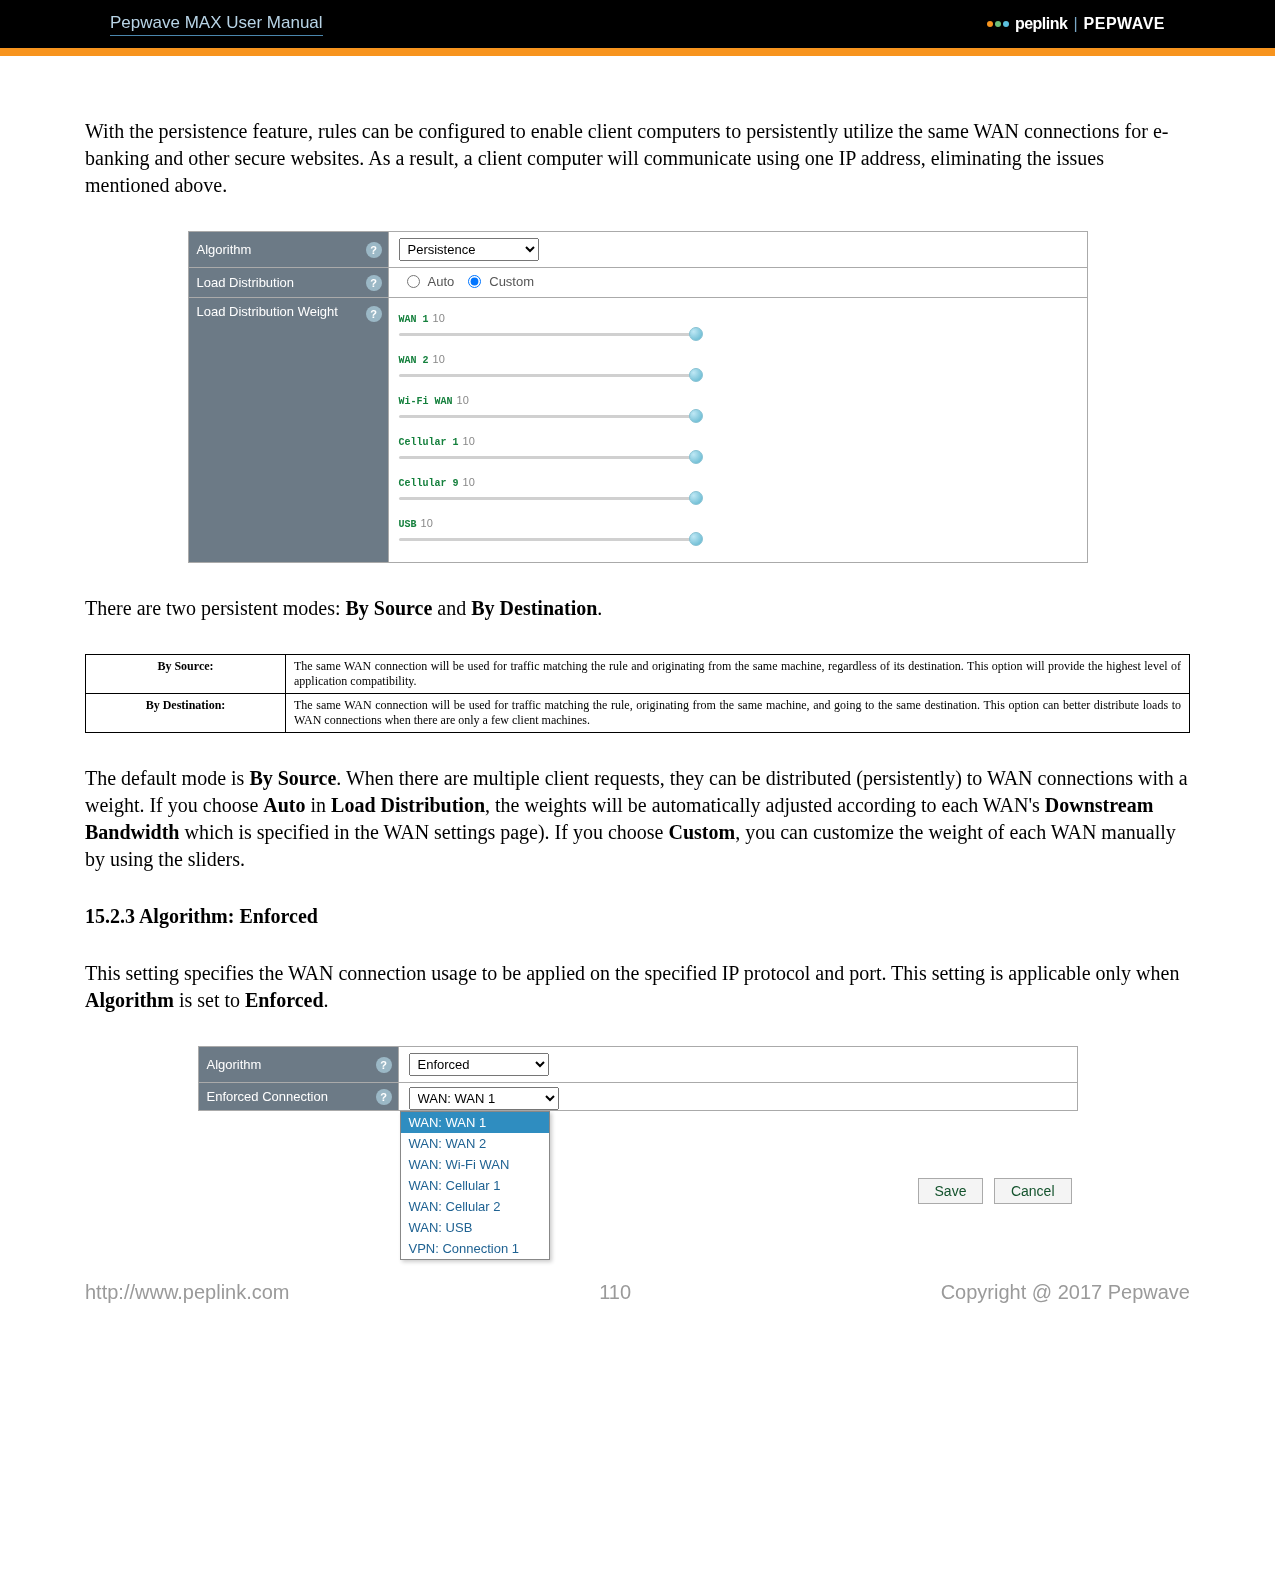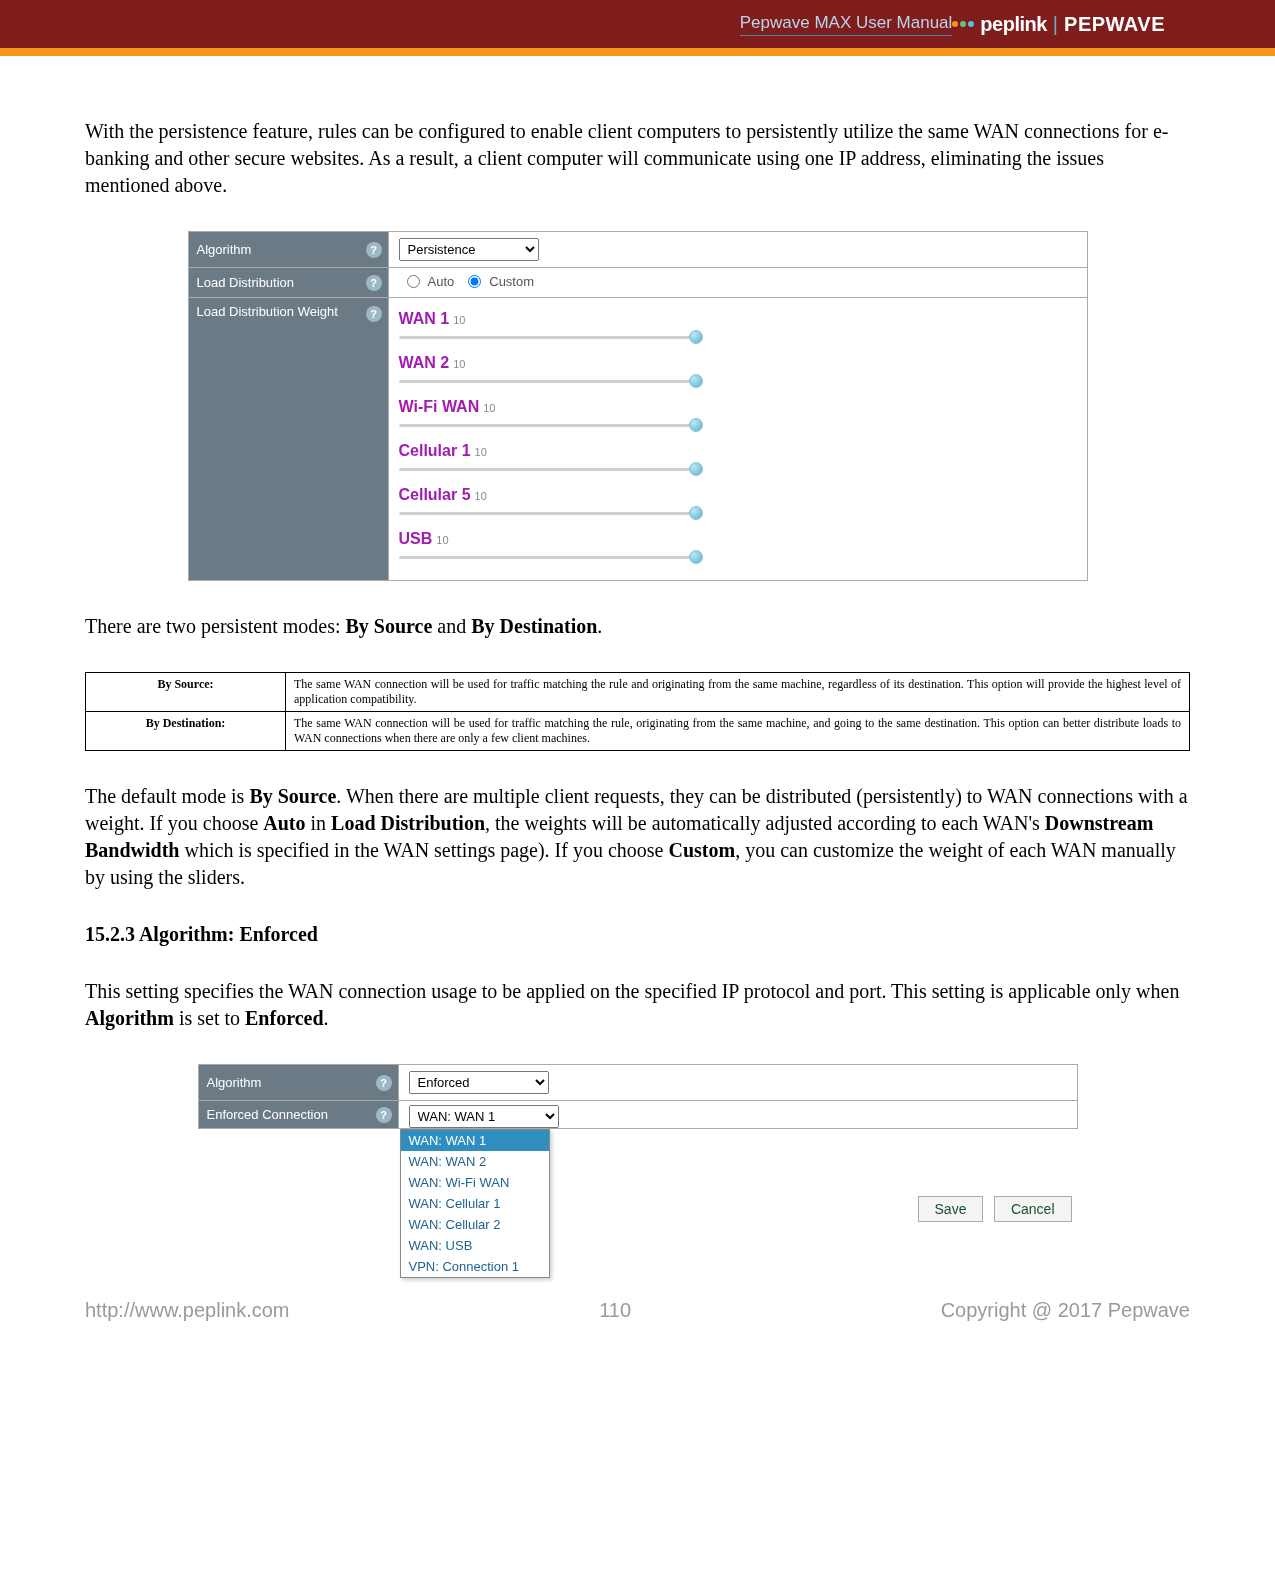--- a/index.html
+++ b/index.html
@@ -4,41 +4,41 @@
 <style>
   * { box-sizing: border-box; }
   body {
     margin: 0;
     font-family: Arial, Helvetica, sans-serif;
     width: 1275px;
     background: #fff;
     color: #000;
   }
   .header-bar {
-    background: #7f1d1d;
+    background: #000000;
     color: #fff;
     height: 48px;
     display: flex;
     align-items: center;
-    justify-content: flex-end;
+    justify-content: space-between;
     padding: 0 110px 0 110px;
   }
   .header-title {
     font-size: 17px;
     color: #b8d4e6;
     font-weight: 400;
     border-bottom: 1px solid #4a86ad;
     padding-bottom: 2px;
   }
   .logo-wrap {
     display: flex;
     align-items: center;
     gap: 6px;
     font-weight: 700;
-    font-size: 20px;
+    font-size: 16px;
   }
   .dots { display: inline-flex; gap: 2px; align-items: flex-end; }
   .dots span { width: 6px; height: 6px; border-radius: 50%; display: inline-block; }
   .d1 { background: #f7941e; }
   .d2 { background: #6dc07a; }
   .d3 { background: #5bc0de; }
   .logo-text1 { color: #fff; font-weight: 700; letter-spacing: -0.5px; }
   .logo-pipe { color: #7aa8c7; font-weight: 300; }
   .logo-text2 { color: #fff; font-weight: 700; letter-spacing: 0.5px; }
   .orange-strip { height: 8px; background: #f7941e; }
@@ -93,21 +93,21 @@
   }
   select.ui-select {
     font-size: 13px;
     padding: 2px 4px;
     min-width: 140px;
   }
   .radio-group { display: inline-flex; align-items: center; gap: 6px; color: #555; }
   .radio-group input { margin: 0 2px 0 8px; }
 
   .weight-row { margin: 6px 0 12px 0; }
-  .weight-label { color: #a21caf; font-size: 16px; font-weight: 700; }
+  .weight-label { color: #15803d; font-size: 10px; font-weight: 700; font-family: Liberation Mono, monospace; }
   .weight-val { color: #888; font-size: 11px; margin-left: 4px; }
   .slider {
     margin-top: 4px;
     position: relative;
     width: 300px;
     height: 10px;
     display: flex;
     align-items: center;
   }
   .slider-track {
@@ -232,21 +232,21 @@
                   <div class="slider-thumb"></div>
                 </div></div>
               <div class="weight-row"><span class="weight-label">Wi-Fi WAN</span><span class="weight-val">10</span><div class="slider">
                   <div class="slider-track"></div>
                   <div class="slider-thumb"></div>
                 </div></div>
               <div class="weight-row"><span class="weight-label">Cellular 1</span><span class="weight-val">10</span><div class="slider">
                   <div class="slider-track"></div>
                   <div class="slider-thumb"></div>
                 </div></div>
-              <div class="weight-row"><span class="weight-label">Cellular 5</span><span class="weight-val">10</span><div class="slider">
+              <div class="weight-row"><span class="weight-label">Cellular 9</span><span class="weight-val">10</span><div class="slider">
                   <div class="slider-track"></div>
                   <div class="slider-thumb"></div>
                 </div></div>
               <div class="weight-row"><span class="weight-label">USB</span><span class="weight-val">10</span><div class="slider">
                   <div class="slider-track"></div>
                   <div class="slider-thumb"></div>
                 </div></div>
             </div>
       </td>
     </tr>

